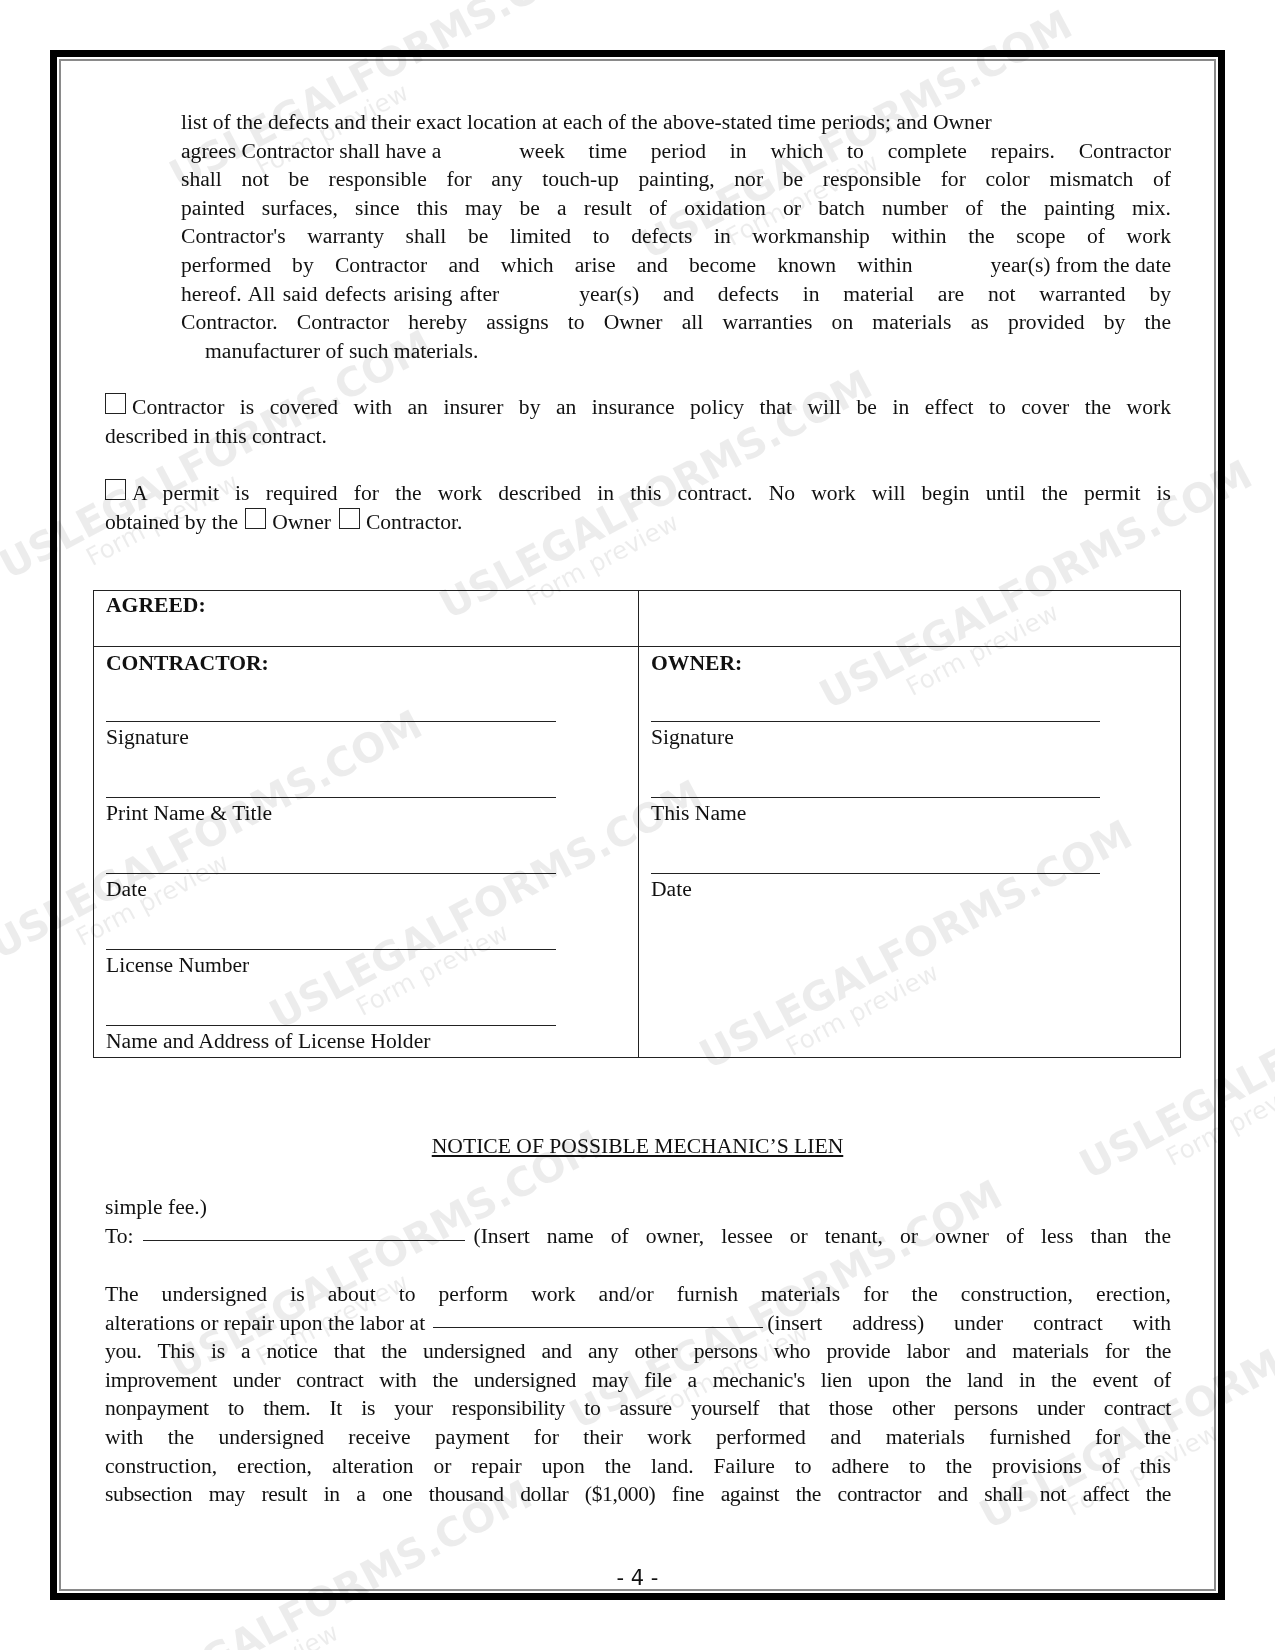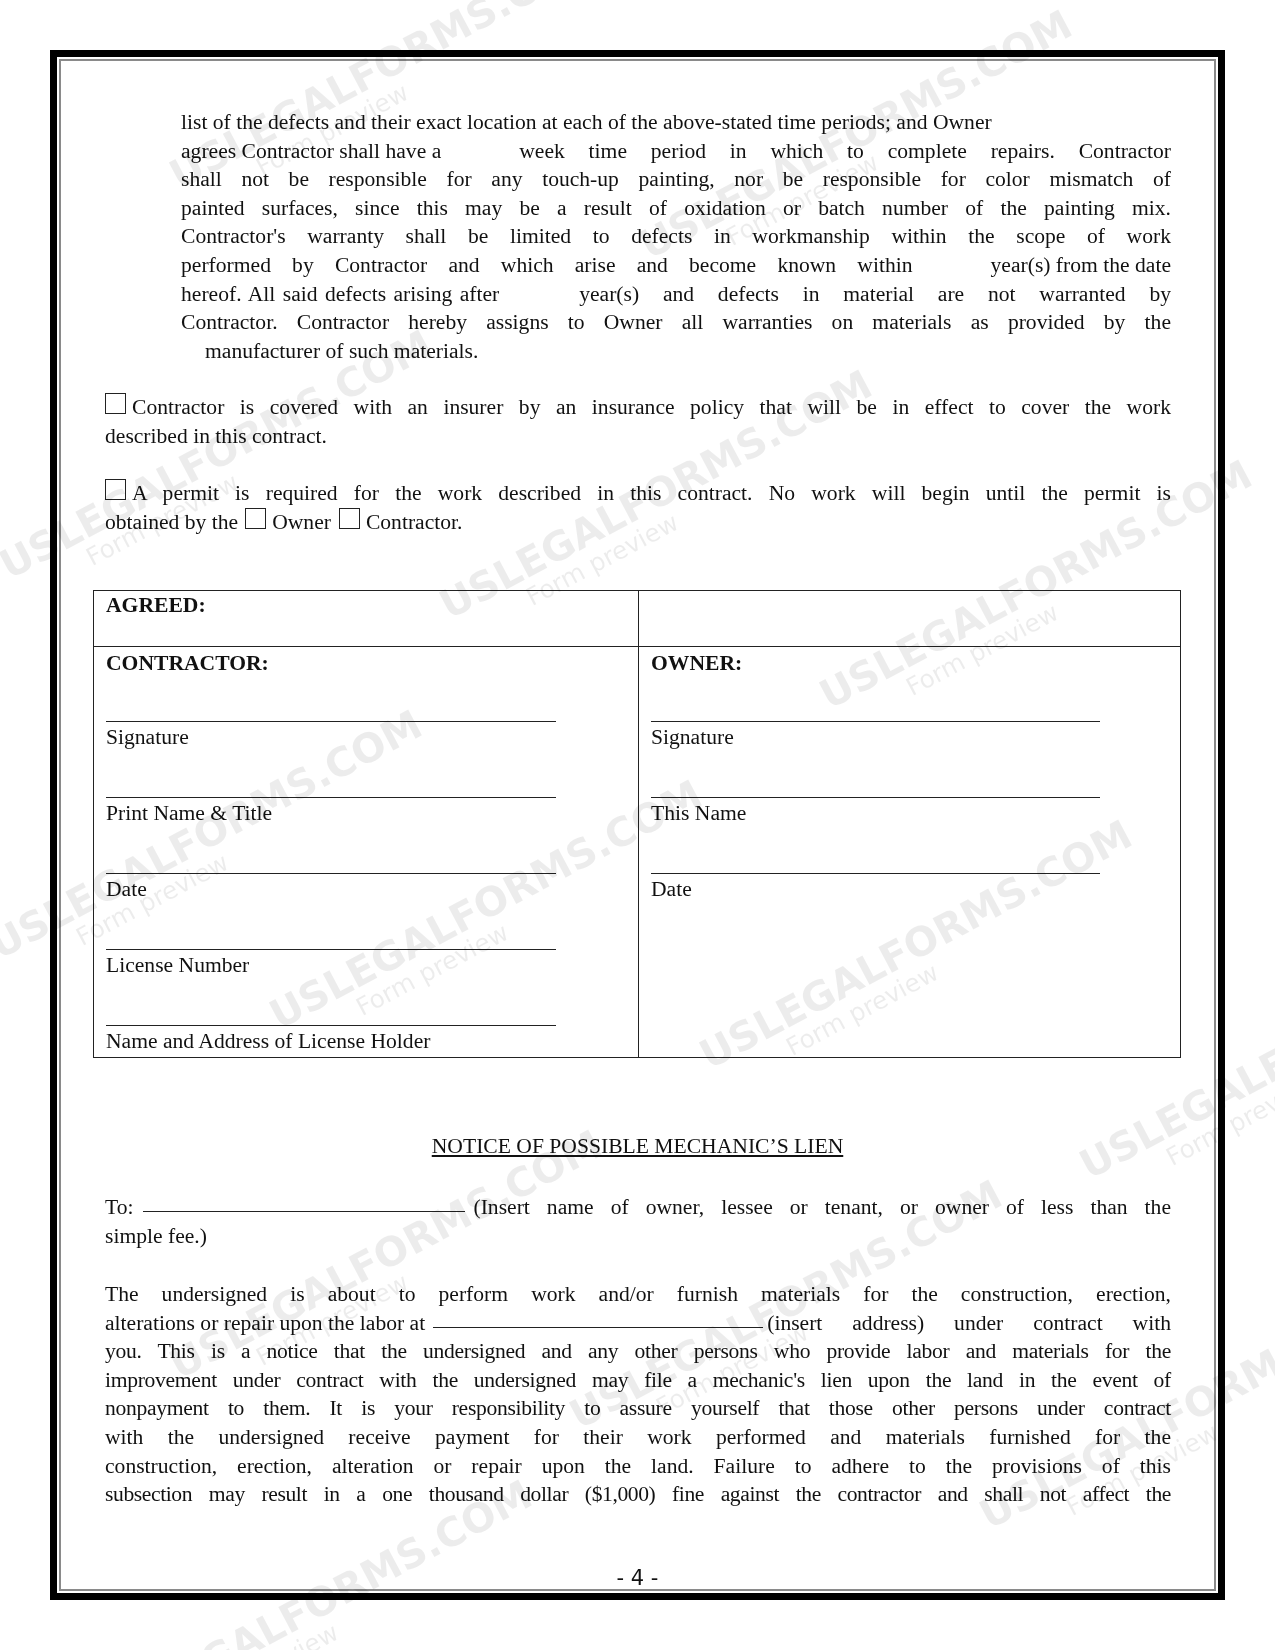--- a/index.html
+++ b/index.html
@@ -150,29 +150,29 @@
   </tr>
 </tbody>
   </table>
 
 <div class="title">
   <span>NOTICE OF POSSIBLE MECHANIC’S LIEN</span>
 </div>
 
 <div class="text-block" style="left:105px; top:1193px; width:1066px;">
   <div class="jl" style="justify-content:flex-start;">
+    <span>simple fee.)</span>
+  </div>
+  <div class="jl" style="justify-content:flex-start;">
     <span>To:</span>
     <span style="width:10px"></span>
     <span class="blank" style="width:322px;"></span>
     <span style="width:8px"></span>
     <span style="flex:1; text-align:justify; text-align-last:justify; display:block; white-space:normal;">(Insert name of owner, lessee or tenant, or owner of less than the</span>
   </div>
-  <div class="jl" style="justify-content:flex-start;">
-    <span>simple fee.)</span>
-  </div>
 </div>
 
 <div class="text-block" style="left:105px; top:1280px; width:1066px;">
   <div class="jl">
     <span style="flex:1; text-align:justify; text-align-last:justify; display:block; white-space:normal;">The undersigned is about to perform work and/or furnish materials for the construction, erection,</span>
   </div>
   <div class="jl" style="justify-content:flex-start;">
     <span>alterations or repair upon the labor at</span>
     <span style="width:8px"></span>
     <span class="blank" style="width:330px;"></span>

